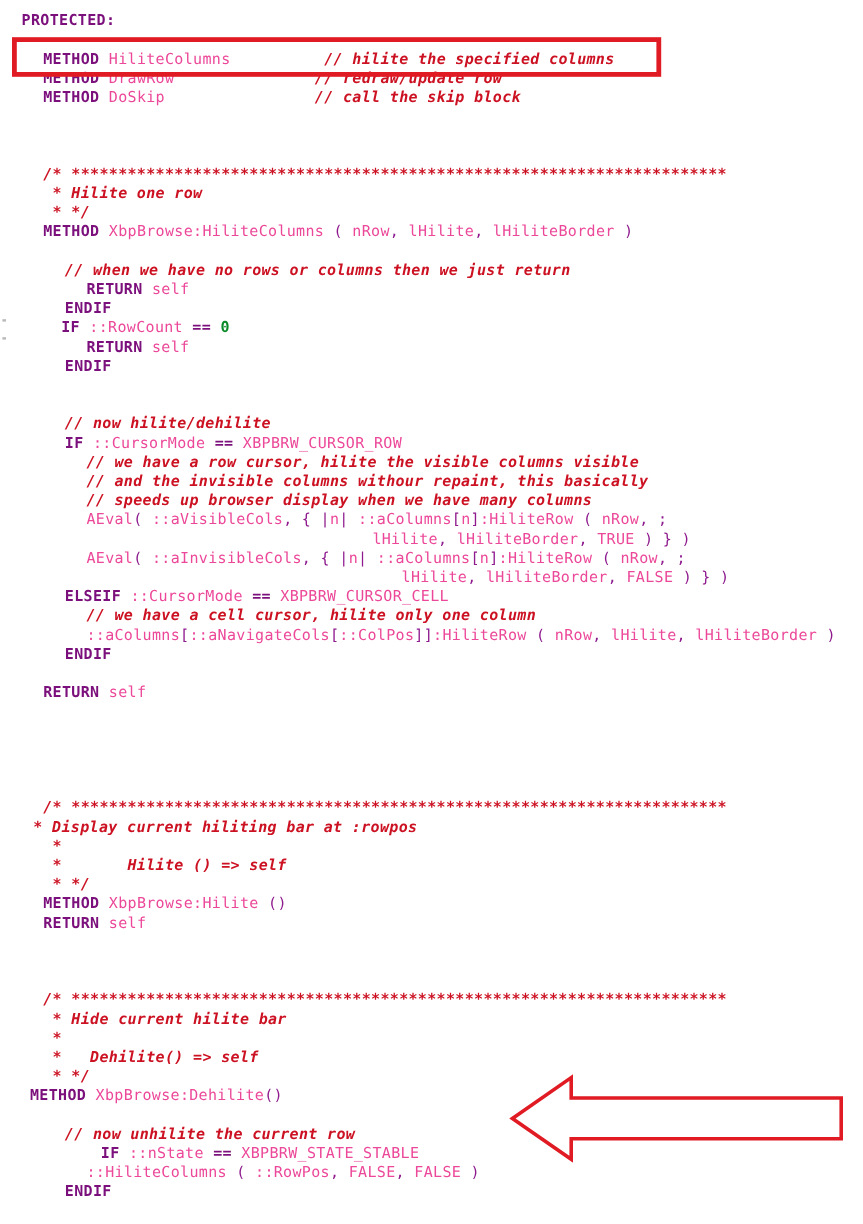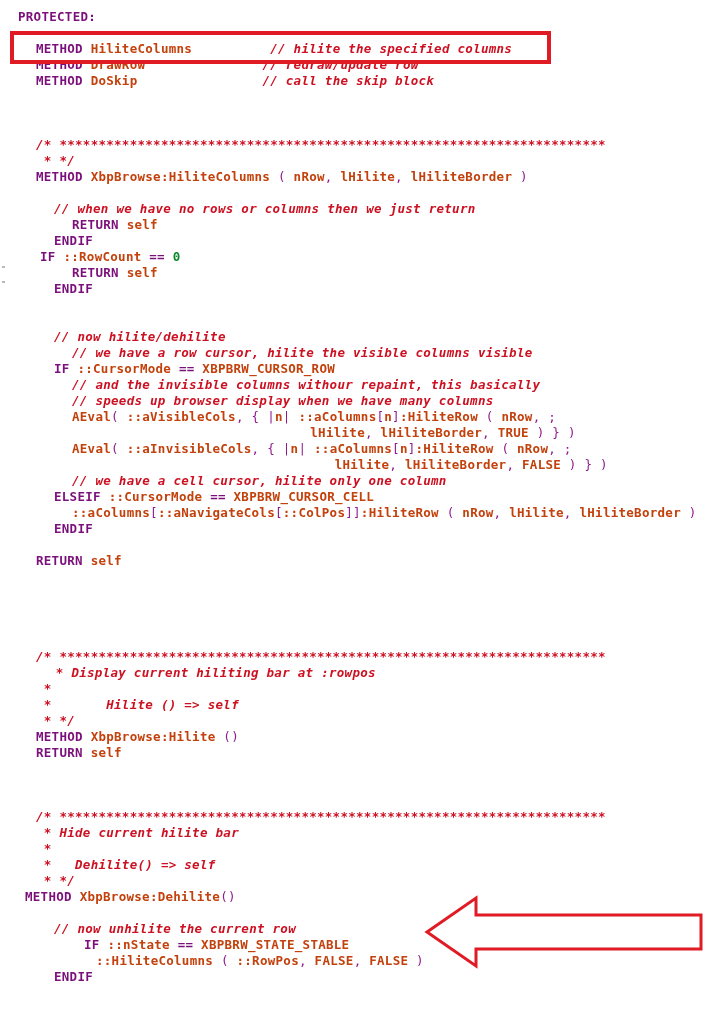--- a/index.html
+++ b/index.html
@@ -50,21 +50,21 @@
     color: #7b0f7b;
     font-weight: bold;
   }
   .cmt {
     color: #cc1122;
     font-weight: bold;
     font-style: italic;
   }
   .punct { color: #8e1a8e; }
   .num { color: #0b8a2a; font-weight: bold; }
-  .id  { color: #c2410c; font-weight: bold; }
+  .id  { color: #ec4899; }
 
   
   .anno-rect {
     position: absolute;
     border: 4px solid #e01b24;
     background: transparent;
     box-sizing: border-box;
   }
 
   
@@ -89,71 +89,72 @@
   <ol class="code-listing" id="code-listing">
       <li class="line" style="padding-left: 18px;"><span class="kw">PROTECTED:</span></li>
       <li class="line blank" style="padding-left: 18px;"> </li>
       <li class="line" style="padding-left: 36px;"><span class="kw">METHOD</span><span class="id"> HiliteColumns</span><span class="id">          </span><span class="cmt">// hilite the specified columns</span></li>
       <li class="line" style="padding-left: 36px;"><span class="kw">METHOD</span><span class="id"> DrawRow</span><span class="id">               </span><span class="cmt">// redraw/update row</span></li>
       <li class="line" style="padding-left: 36px;"><span class="kw">METHOD</span><span class="id"> DoSkip</span><span class="id">                </span><span class="cmt">// call the skip block</span></li>
       <li class="line blank" style="padding-left: 18px;"> </li>
       <li class="line blank" style="padding-left: 18px;"> </li>
       <li class="line blank" style="padding-left: 18px;"> </li>
       <li class="line" style="padding-left: 36px;"><span class="cmt">/* **********************************************************************</span></li>
+      <li class="line" style="padding-left: 36px;"><span class="cmt"> * Hilite one row</span></li>
       <li class="line" style="padding-left: 36px;"><span class="cmt"> * */</span></li>
       <li class="line" style="padding-left: 36px;"><span class="kw">METHOD</span><span class="id"> XbpBrowse:HiliteColumns </span><span class="punct">(</span><span class="id"> nRow</span><span class="punct">,</span><span class="id"> lHilite</span><span class="punct">,</span><span class="id"> lHiliteBorder </span><span class="punct">)</span></li>
       <li class="line blank" style="padding-left: 36px;"> </li>
       <li class="line" style="padding-left: 54px;"><span class="cmt">// when we have no rows or columns then we just return</span></li>
       <li class="line" style="padding-left: 72px;"><span class="kw">RETURN</span><span class="id"> self</span></li>
       <li class="line" style="padding-left: 54px;"><span class="kw">ENDIF</span></li>
-      <li class="line" style="padding-left: 40px;"><span class="kw">IF</span><span class="id"> ::RowCount </span><span class="kw">==</span><span class="num"> 0</span></li>
+      <li class="line" style="padding-left: 40px; margin-left: 11px;"><span class="kw">IF</span><span class="id"> ::RowCount </span><span class="kw">==</span><span class="num"> 0</span></li>
       <li class="line" style="padding-left: 72px;"><span class="kw">RETURN</span><span class="id"> self</span></li>
       <li class="line" style="padding-left: 54px;"><span class="kw">ENDIF</span></li>
       <li class="line blank" style="padding-left: 36px;"> </li>
       <li class="line blank" style="padding-left: 36px;"> </li>
       <li class="line" style="padding-left: 54px;"><span class="cmt">// now hilite/dehilite</span></li>
+      <li class="line" style="padding-left: 54px;"><span class="kw">IF</span><span class="id"> ::CursorMode </span><span class="kw">==</span><span class="id"> XBPBRW_CURSOR_ROW</span></li>
       <li class="line" style="padding-left: 72px;"><span class="cmt">// we have a row cursor, hilite the visible columns visible</span></li>
-      <li class="line" style="padding-left: 54px;"><span class="kw">IF</span><span class="id"> ::CursorMode </span><span class="kw">==</span><span class="id"> XBPBRW_CURSOR_ROW</span></li>
       <li class="line" style="padding-left: 72px;"><span class="cmt">// and the invisible columns withour repaint, this basically</span></li>
       <li class="line" style="padding-left: 72px;"><span class="cmt">// speeds up browser display when we have many columns</span></li>
       <li class="line" style="padding-left: 72px;"><span class="id">AEval</span><span class="punct">(</span><span class="id"> ::aVisibleCols</span><span class="punct">, { |</span><span class="id">n</span><span class="punct">| </span><span class="id">::aColumns</span><span class="punct">[</span><span class="id">n</span><span class="punct">]</span><span class="id">:HiliteRow </span><span class="punct">(</span><span class="id"> nRow</span><span class="punct">, ;</span></li>
       <li class="line" style="padding-left: 310.32px;"><span class="id">lHilite</span><span class="punct">,</span><span class="id"> lHiliteBorder</span><span class="punct">,</span><span class="id"> TRUE </span><span class="punct">) } )</span></li>
       <li class="line" style="padding-left: 72px;"><span class="id">AEval</span><span class="punct">(</span><span class="id"> ::aInvisibleCols</span><span class="punct">, { |</span><span class="id">n</span><span class="punct">| </span><span class="id">::aColumns</span><span class="punct">[</span><span class="id">n</span><span class="punct">]</span><span class="id">:HiliteRow </span><span class="punct">(</span><span class="id"> nRow</span><span class="punct">, ;</span></li>
       <li class="line" style="padding-left: 334.68px;"><span class="id">lHilite</span><span class="punct">,</span><span class="id"> lHiliteBorder</span><span class="punct">,</span><span class="id"> FALSE </span><span class="punct">) } )</span></li>
+      <li class="line" style="padding-left: 54px;"><span class="kw">ELSEIF</span><span class="id"> ::CursorMode </span><span class="kw">==</span><span class="id"> XBPBRW_CURSOR_CELL</span></li>
       <li class="line" style="padding-left: 72px;"><span class="cmt">// we have a cell cursor, hilite only one column</span></li>
-      <li class="line" style="padding-left: 54px;"><span class="kw">ELSEIF</span><span class="id"> ::CursorMode </span><span class="kw">==</span><span class="id"> XBPBRW_CURSOR_CELL</span></li>
       <li class="line" style="padding-left: 72px;"><span class="id">::aColumns</span><span class="punct">[</span><span class="id">::aNavigateCols</span><span class="punct">[</span><span class="id">::ColPos</span><span class="punct">]]</span><span class="id">:HiliteRow </span><span class="punct">(</span><span class="id"> nRow</span><span class="punct">,</span><span class="id"> lHilite</span><span class="punct">,</span><span class="id"> lHiliteBorder </span><span class="punct">)</span></li>
       <li class="line" style="padding-left: 54px;"><span class="kw">ENDIF</span></li>
       <li class="line blank" style="padding-left: 36px;"> </li>
       <li class="line" style="padding-left: 36px;"><span class="kw">RETURN</span><span class="id"> self</span></li>
       <li class="line blank" style="padding-left: 18px;"> </li>
       <li class="line blank" style="padding-left: 18px;"> </li>
       <li class="line blank" style="padding-left: 18px;"> </li>
       <li class="line blank" style="padding-left: 18px;"> </li>
       <li class="line blank" style="padding-left: 18px;"> </li>
       <li class="line" style="padding-left: 36px;"><span class="cmt">/* **********************************************************************</span></li>
-      <li class="line" style="padding-left: 20px; margin-left: 28px;"><span class="cmt"> * Display current hiliting bar at :rowpos</span></li>
+      <li class="line" style="padding-left: 20px;"><span class="cmt"> * Display current hiliting bar at :rowpos</span></li>
       <li class="line" style="padding-left: 36px;"><span class="cmt"> *</span></li>
       <li class="line" style="padding-left: 36px;"><span class="cmt"> *       Hilite () =&gt; self</span></li>
       <li class="line" style="padding-left: 36px;"><span class="cmt"> * */</span></li>
       <li class="line" style="padding-left: 36px;"><span class="kw">METHOD</span><span class="id"> XbpBrowse:Hilite </span><span class="punct">()</span></li>
       <li class="line" style="padding-left: 36px;"><span class="kw">RETURN</span><span class="id"> self</span></li>
       <li class="line blank" style="padding-left: 18px;"> </li>
       <li class="line blank" style="padding-left: 18px;"> </li>
       <li class="line blank" style="padding-left: 18px;"> </li>
       <li class="line" style="padding-left: 36px;"><span class="cmt">/* **********************************************************************</span></li>
       <li class="line" style="padding-left: 36px;"><span class="cmt"> * Hide current hilite bar</span></li>
       <li class="line" style="padding-left: 36px;"><span class="cmt"> *</span></li>
       <li class="line" style="padding-left: 36px;"><span class="cmt"> *   Dehilite() =&gt; self</span></li>
       <li class="line" style="padding-left: 36px;"><span class="cmt"> * */</span></li>
       <li class="line" style="padding-left: 25px;"><span class="kw">METHOD</span><span class="id"> XbpBrowse:Dehilite</span><span class="punct">()</span></li>
       <li class="line blank" style="padding-left: 36px;"> </li>
       <li class="line" style="padding-left: 54px;"><span class="cmt">// now unhilite the current row</span></li>
       <li class="line" style="padding-left: 84px;"><span class="kw">IF</span><span class="id"> ::nState </span><span class="kw">==</span><span class="id"> XBPBRW_STATE_STABLE</span></li>
-      <li class="line" style="padding-left: 72px; margin-left: 24px;"><span class="id">::HiliteColumns </span><span class="punct">(</span><span class="id"> ::RowPos</span><span class="punct">,</span><span class="id"> FALSE</span><span class="punct">,</span><span class="id"> FALSE </span><span class="punct">)</span></li>
+      <li class="line" style="padding-left: 72px;"><span class="id">::HiliteColumns </span><span class="punct">(</span><span class="id"> ::RowPos</span><span class="punct">,</span><span class="id"> FALSE</span><span class="punct">,</span><span class="id"> FALSE </span><span class="punct">)</span></li>
       <li class="line" style="padding-left: 54px;"><span class="kw">ENDIF</span></li>
     </ol>
 
   <div class="anno-rect" id="anno-rect" style="left: 10px; top: 31px; width: 541px; height: 33px; border-color: rgb(224, 27, 36); border-width: 4px;"></div>
 
   <div class="margin-tick" id="margin-tick-0" style="left: 2px; top: 266px;"></div>
   <div class="margin-tick" id="margin-tick-1" style="left: 2px; top: 281px;"></div>
 
   <svg class="anno-arrow" id="anno-arrow" viewBox="0 0 280 74" preserveAspectRatio="none" style="left: 424px; top: 895px; width: 280px; height: 74px;">
     <polygon id="anno-arrow-shape" points="3,37 52,3 52,20 277,20 277,54 52,54 52,71" fill="none" stroke="#e01b24" stroke-width="3" stroke-linejoin="miter"></polygon>

